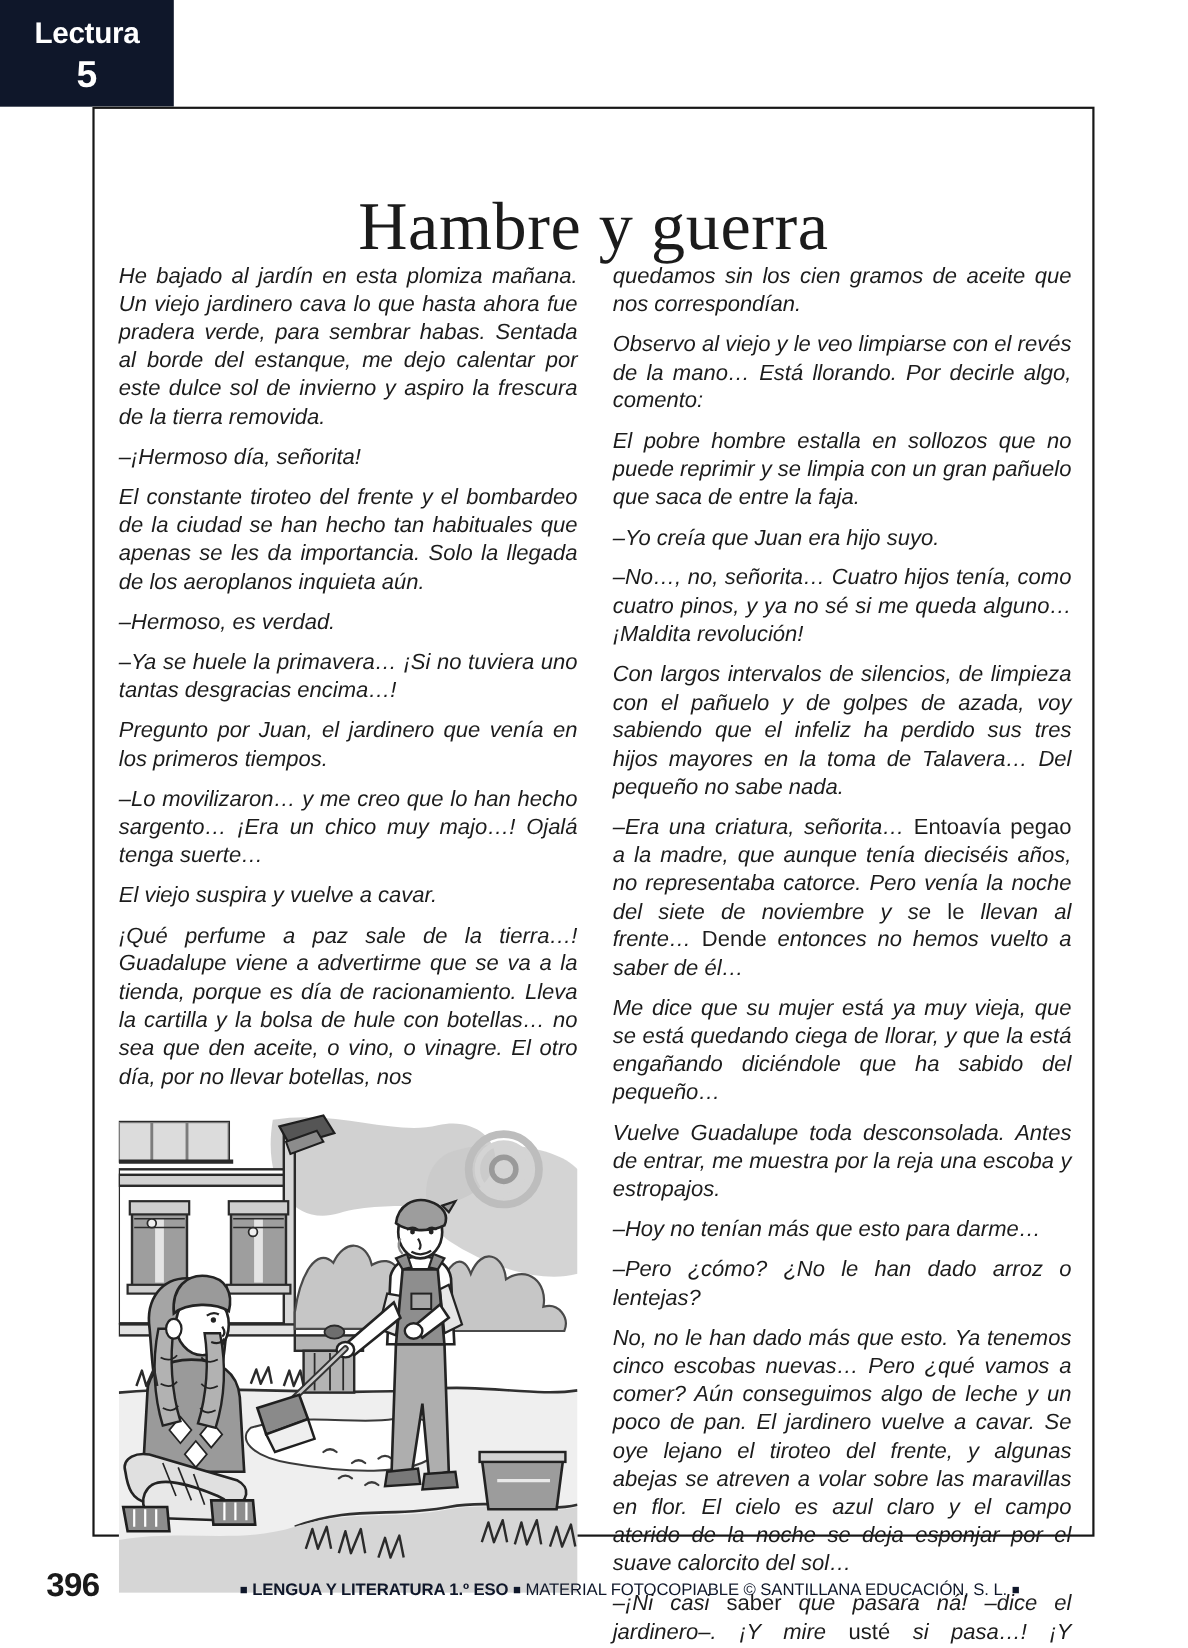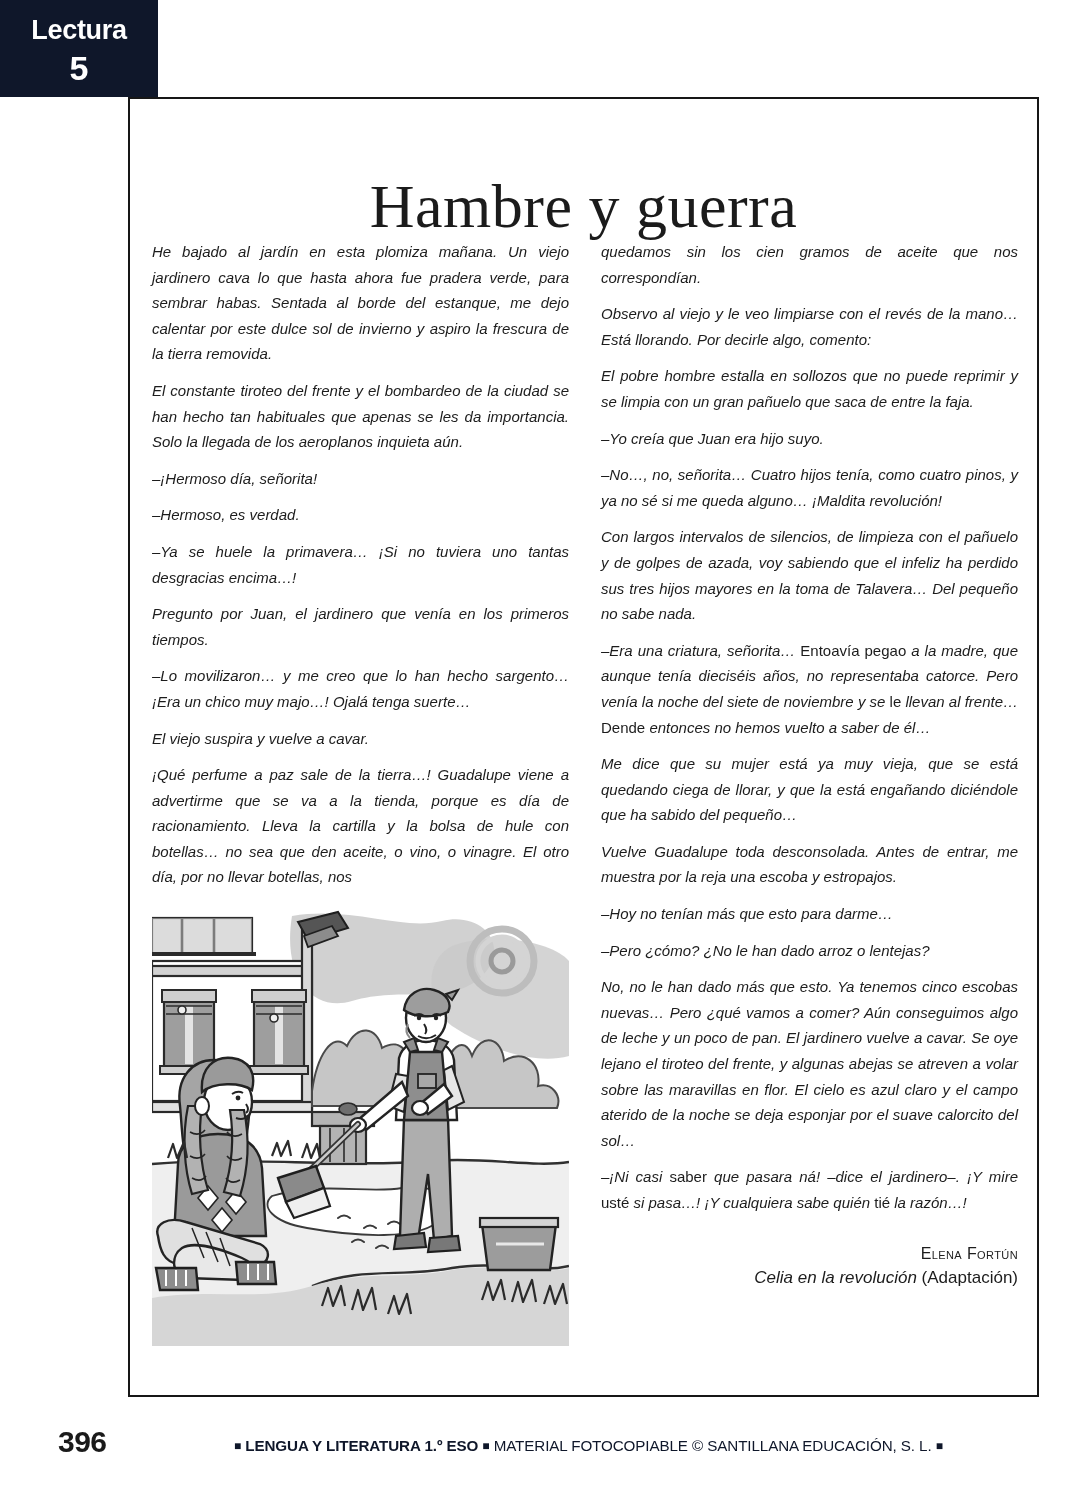--- a/index.html
+++ b/index.html
@@ -47,21 +47,20 @@
   
   #page-frame {
     position: absolute;
     left: 84px;
     top: 97px;
     width: 911px;
     height: 1300px;
     border: 2px solid #171717;
     box-sizing: border-box;
     background: #fff;
-    margin-left: 44px;
   }
 
   
   #article-title {
     position: absolute;
     left: 0;
     top: 33px;
     width: 100%;
     text-align: center;
     font-family: "Liberation Serif", serif;
@@ -81,21 +80,21 @@
     height: 1130px;
     display: flex;
     gap: 32px;
   }
   .column {
     width: 417px;
     position: relative;
   }
 
   .para {
-    font-size: 15px;
+    font-size: 20px;
     line-height: 25.6px;
     font-style: italic;
     text-align: justify;
     margin: 0 0 11px 0;
     color: #1c1c1c;
     hyphens: manual;
   }
   .para:last-child { margin-bottom: 0; }
   .para .rm { font-style: normal; }
 
@@ -128,21 +127,20 @@
   #attribution .source .work { font-style: italic; }
   #attribution .source .adapt { font-style: normal; text-align: center; }
 
   
   #footer {
     position: absolute;
     left: 0;
     top: 1425px;
     width: 892px;
     height: 50px;
-    margin-left: 16px;
   }
   #page-number {
     position: absolute;
     left: 42px;
     top: 0px;
     font-size: 30px;
     font-weight: bold;
     color: #1a1a1a;
     letter-spacing: -0.5px;
   }
@@ -170,22 +168,22 @@
 </div>
 
 <div id="page-frame">
 
   <h1 id="article-title">Hambre y guerra</h1>
 
   <div id="columns">
 
     <div class="column" id="left-column">
       <p class="para">He bajado al jardín en esta plomiza mañana. Un viejo jardinero cava lo que hasta ahora fue pradera verde, para sembrar habas. Sentada al borde del estanque, me dejo calentar por este dulce sol de invierno y aspiro la frescura de la tierra removida.</p>
+      <p class="para">–¡Hermoso día, señorita!</p>
       <p class="para">El constante tiroteo del frente y el bombardeo de la ciudad se han hecho tan habituales que apenas se les da importancia. Solo la llegada de los aeroplanos inquieta aún.</p>
-      <p class="para">–¡Hermoso día, señorita!</p>
       <p class="para">–Hermoso, es verdad.</p>
       <p class="para">–Ya se huele la primavera… ¡Si no tuviera uno tantas desgracias encima…!</p>
       <p class="para">Pregunto por Juan, el jardinero que venía en los primeros tiempos.</p>
       <p class="para">–Lo movilizaron… y me creo que lo han hecho sargento… ¡Era un chico muy majo…! Ojalá tenga suerte…</p>
       <p class="para">El viejo suspira y vuelve a cavar.</p>
       <p class="para">¡Qué perfume a paz sale de la tierra…! Guadalupe viene a advertirme que se va a la tienda, porque es día de racionamiento. Lleva la cartilla y la bolsa de hule con botellas… no sea que den aceite, o vino, o vinagre. El otro día, por no llevar botellas, nos</p>
 
       <svg id="illustration" viewBox="0 0 417 440" xmlns="http://www.w3.org/2000/svg">
         <defs>
           <clipPath id="frameClip">

